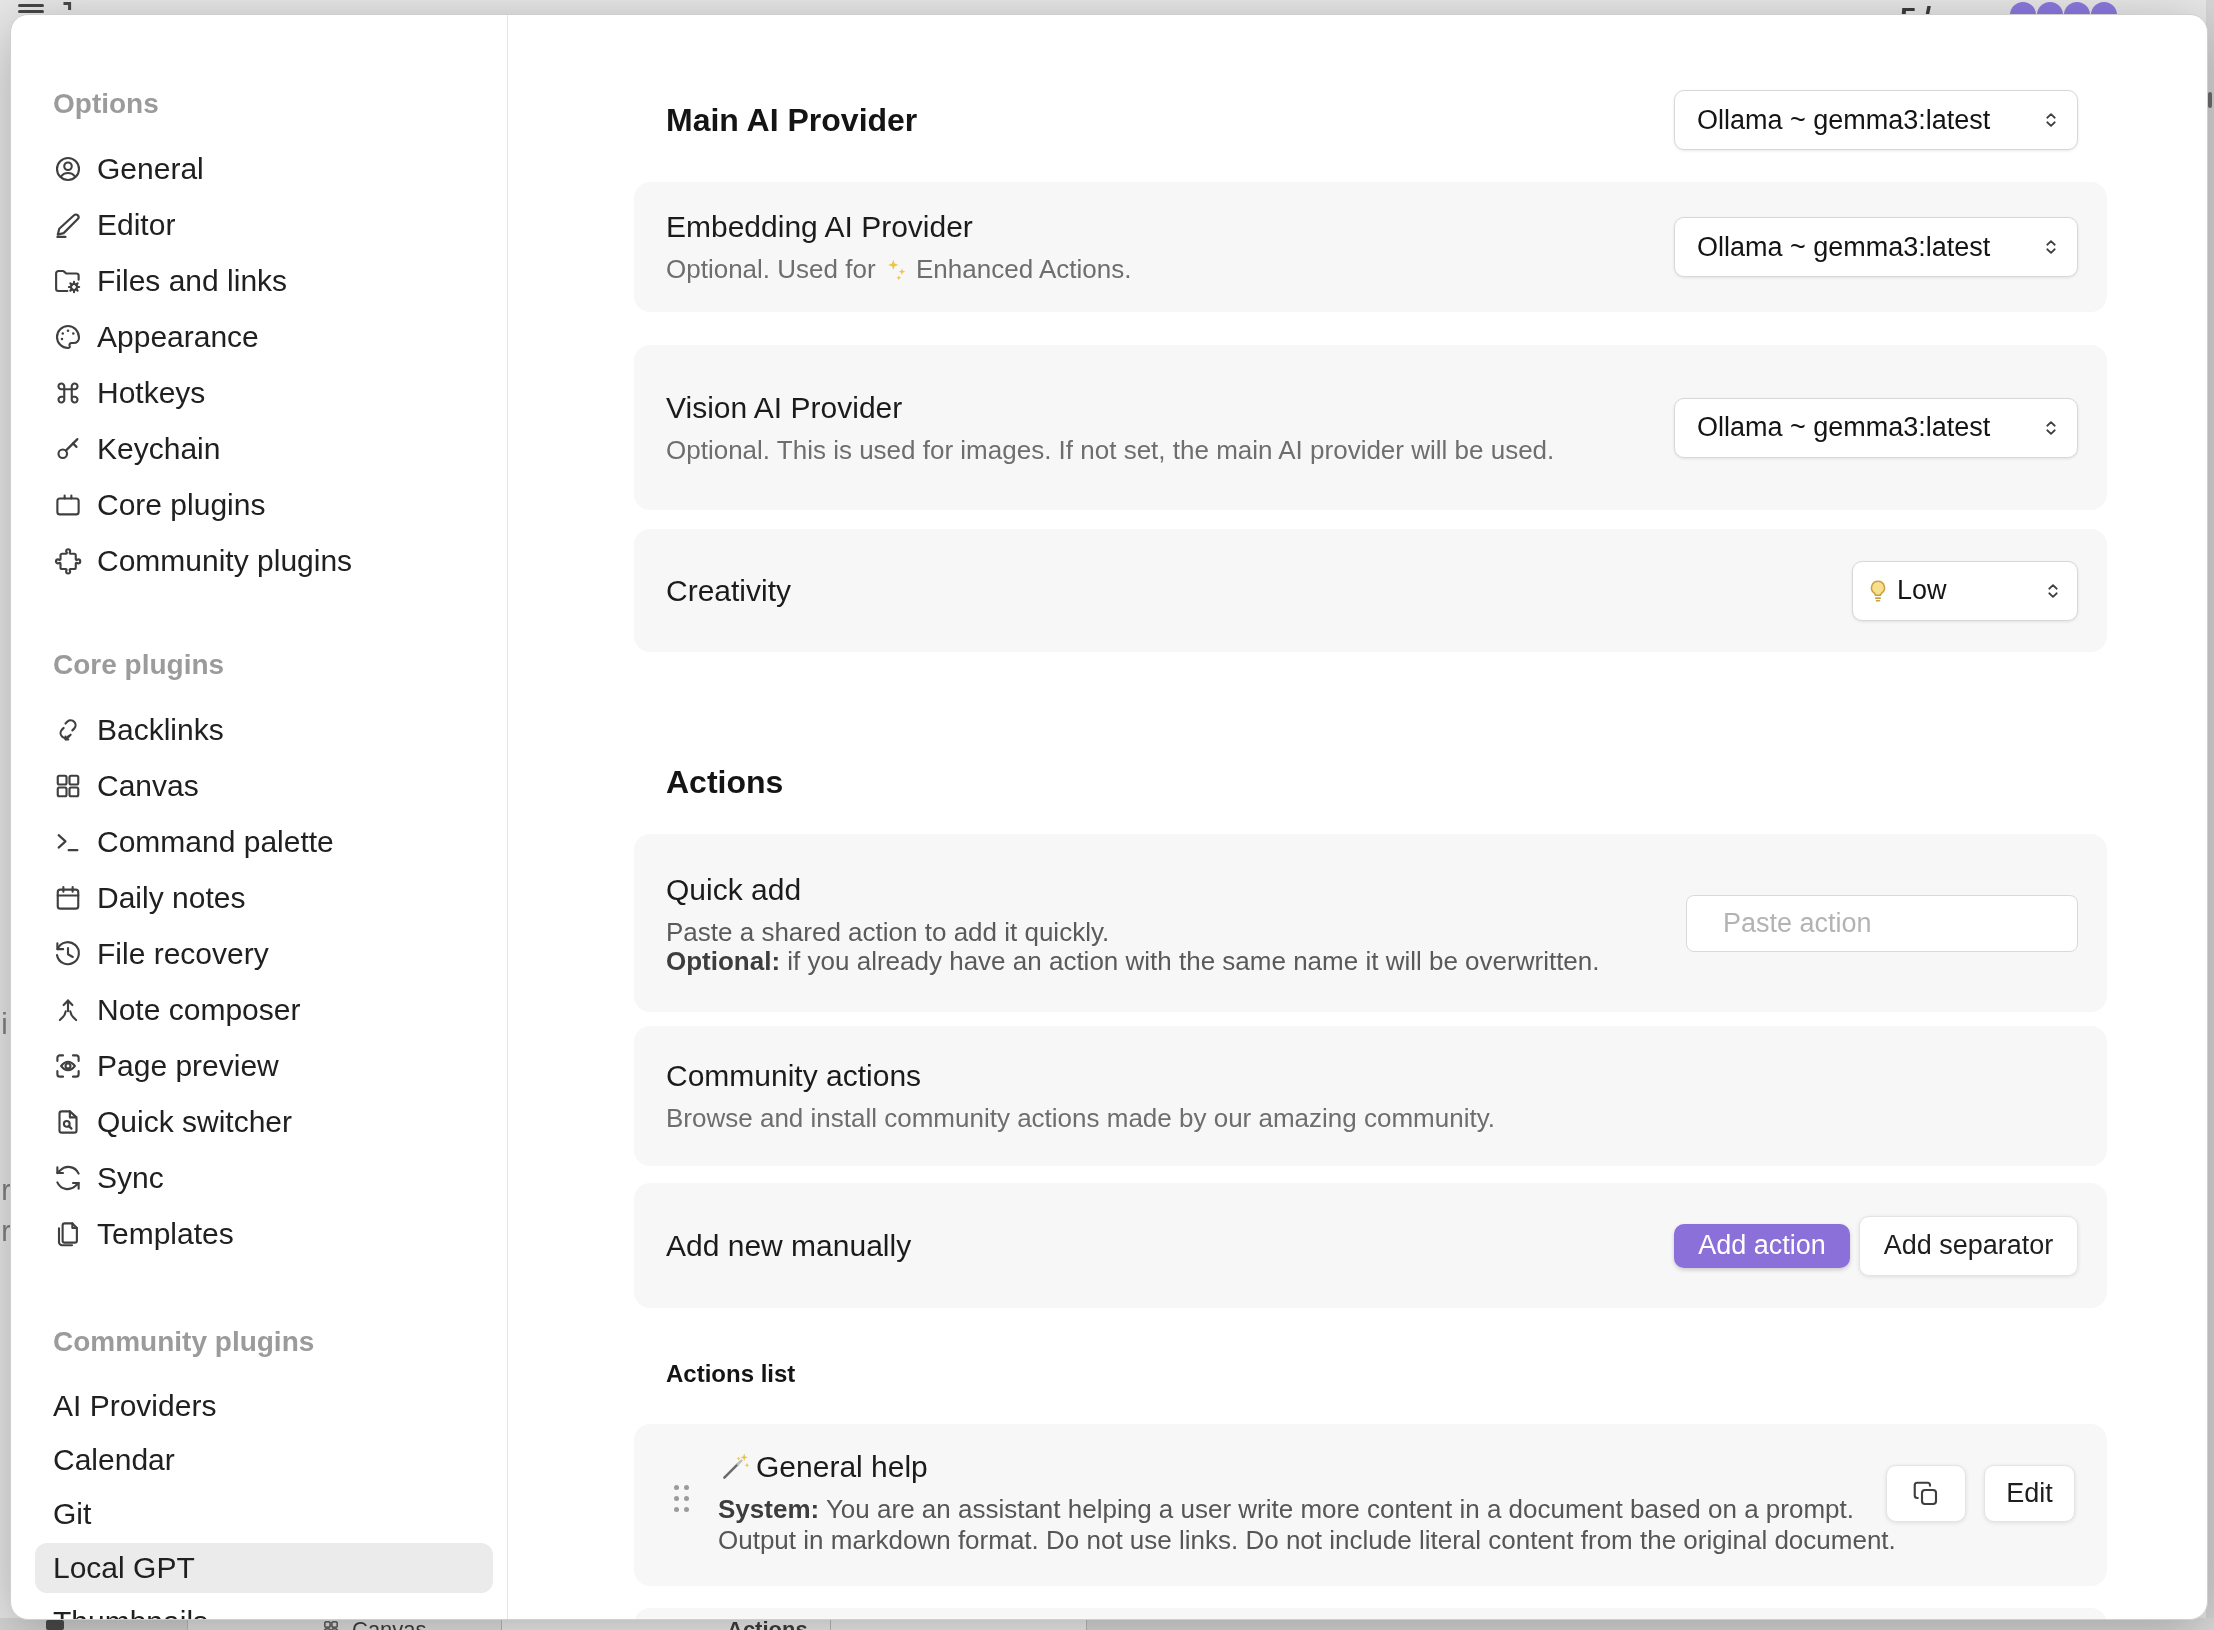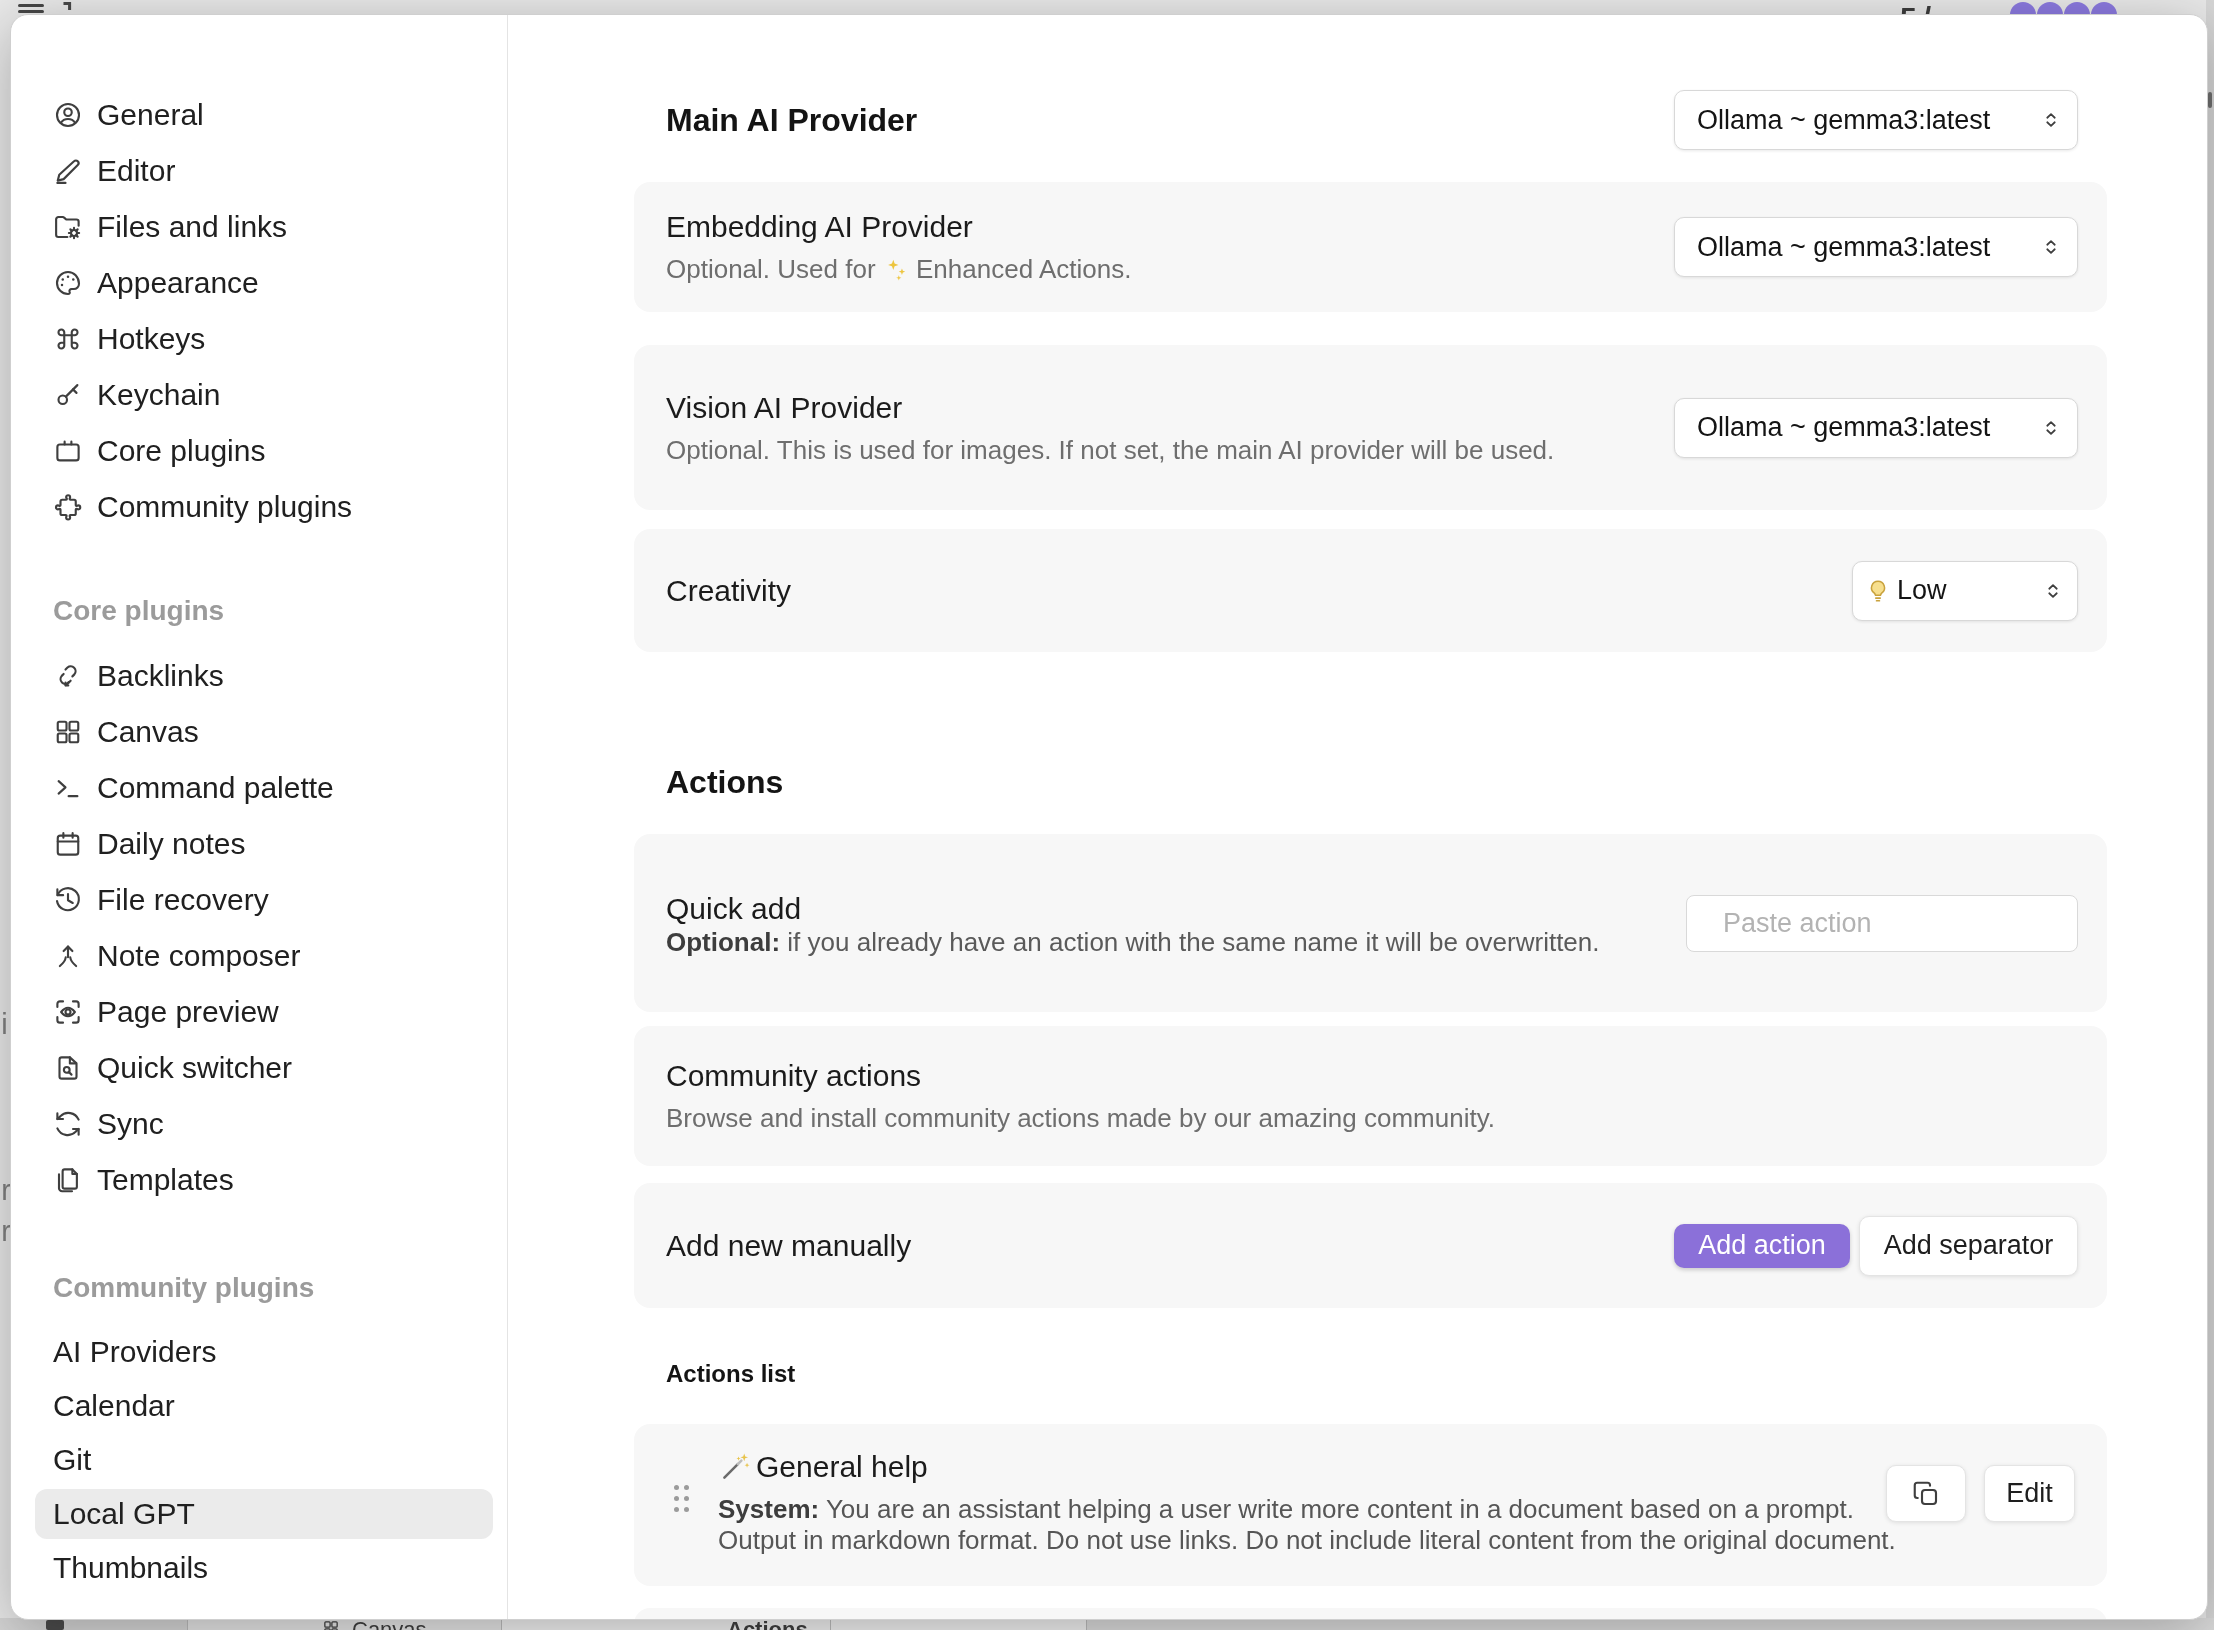--- a/index.html
+++ b/index.html
@@ -151,20 +151,21 @@
           <rect x="13.2" y="13.2" width="7" height="7" rx="1.2"></rect>
         </svg></span>
     <span class="bb-text" style="left:352px">Canvas</span>
     <span class="bb-text" style="left:727px;font-weight:bold">Actions</span>
   </div>
 
   <div id="modal">
 
     <div id="sidebar">
         <div class="sb-sec1">
+          <div class="sb-header">Options</div>
           <div class="sb-item">
             <span class="ic">
               <svg viewBox="0 0 24 24" fill="none" stroke="#3f3f3f" stroke-width="1.7" stroke-linecap="round" stroke-linejoin="round">
                 <circle cx="12" cy="12" r="8.8"></circle>
                 <circle cx="12" cy="9.8" r="3"></circle>
                 <path d="M6.2 18.3a7 7 0 0 1 11.6 0"></path>
               </svg>
             </span>
             <span class="sb-label">General</span>
           </div>
@@ -438,20 +439,21 @@
               </svg>
             </span>
         </span>
       </div>
 
       <div class="sec-heading">Actions</div>
 
       <div class="card c-quick">
         <div>
           <div class="card-title">Quick add</div>
+          <div class="qa-desc first">Paste a shared action to add it quickly.</div>
           <div class="qa-desc">
             <span class="bold">Optional:</span><span> if you already have an action with the same name it will be overwritten.</span>
           </div>
         </div>
         <input class="text-input" type="text" placeholder="Paste action" style="">
       </div>
 
       <div class="card c-comm">
         <div>
           <div class="card-title">Community actions</div>

